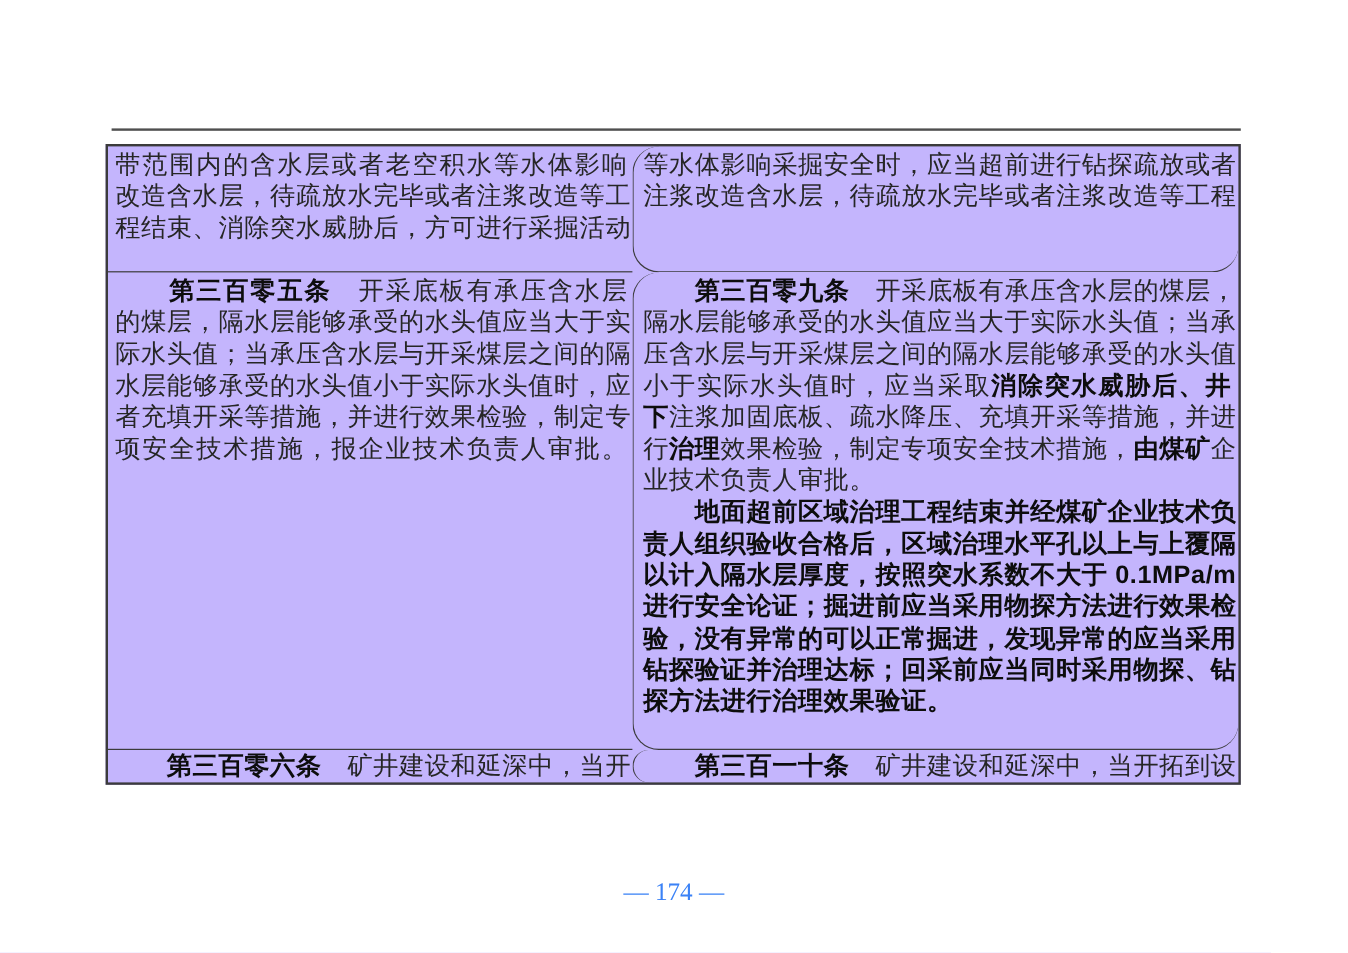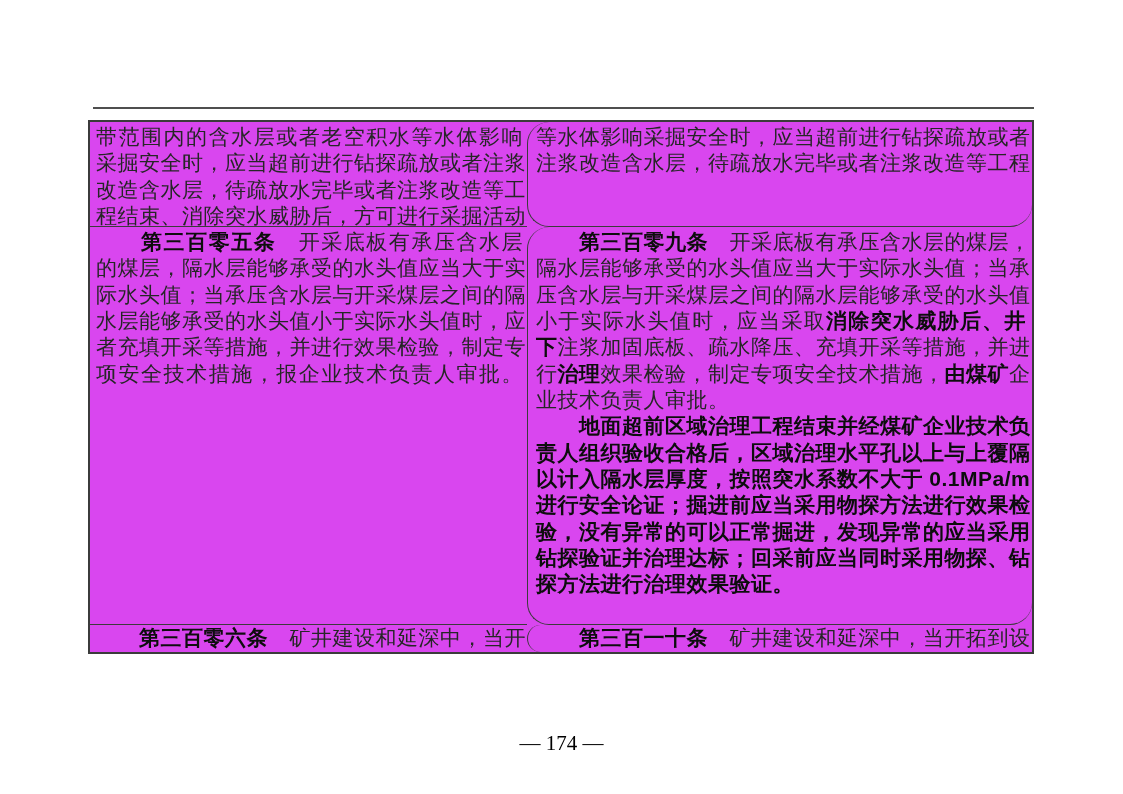--- a/index.html
+++ b/index.html
@@ -18,21 +18,21 @@
   }
   .doc-table {
     position: absolute;
     left: 88px; top: 120px;
     width: 946px; height: 534px;
     border: 2px solid #3b3b3b;
     box-sizing: border-box;
     display: grid;
     grid-template-columns: 437px 1fr;
     grid-template-rows: 105px 398px 1fr;
-    background: #d946ef;
+    background: #c4b5fd;
   }
   .cell {
     box-sizing: border-box;
     overflow: hidden;
     padding: 2px 4px 0 6px;
   }
   .cell.col-right { padding: 2px 6px 0 8px; border-left: 1.5px solid #3b3b3b; border-radius: 22px; }
   .cell.row-top, .cell.row-mid { border-bottom: 1.5px solid #3b3b3b; }
   .cell.row-last { padding-top: 0; }
   .tline {
@@ -51,33 +51,32 @@
     font-weight: 700;
     font-family: "Liberation Sans", sans-serif;
     color: #0d0d0d;
   }
   .page-footer {
     position: absolute;
     left: 0; top: 731px;
     width: 100%;
     text-align: center;
     font-size: 21px;
-    color: #000000;
+    color: #3b82f6;
     font-family: "Liberation Serif", serif;
   }
 </style>
 </head>
 <body>
 
 <div class="continuation-line"></div>
 
 <div class="doc-table">
   <div class="cell col-left  row-top">
       <div class="tline just"><span class="run">带范围内的含水层或者老空积水等水体影响</span></div>
-      <div class="tline just"><span class="run">采掘安全时，应当超前进行钻探疏放或者注浆</span></div>
       <div class="tline just"><span class="run">改造含水层，待疏放水完毕或者注浆改造等工</span></div>
       <div class="tline just"><span class="run">程结束、消除突水威胁后，方可进行采掘活动。</span></div>
     </div>
   <div class="cell col-right row-top">
       <div class="tline just"><span class="run">等水体影响采掘安全时，应当超前进行钻探疏放或者</span></div>
       <div class="tline just"><span class="run">注浆改造含水层，待疏放水完毕或者注浆改造等工程</span></div>
     </div>
   <div class="cell col-left  row-mid">
       <div class="tline just"><span class="run">　　</span><span class="run bold">第三百零五条</span><span class="run">　开采底板有承压含水层</span></div>
       <div class="tline just"><span class="run">的煤层，隔水层能够承受的水头值应当大于实</span></div>

